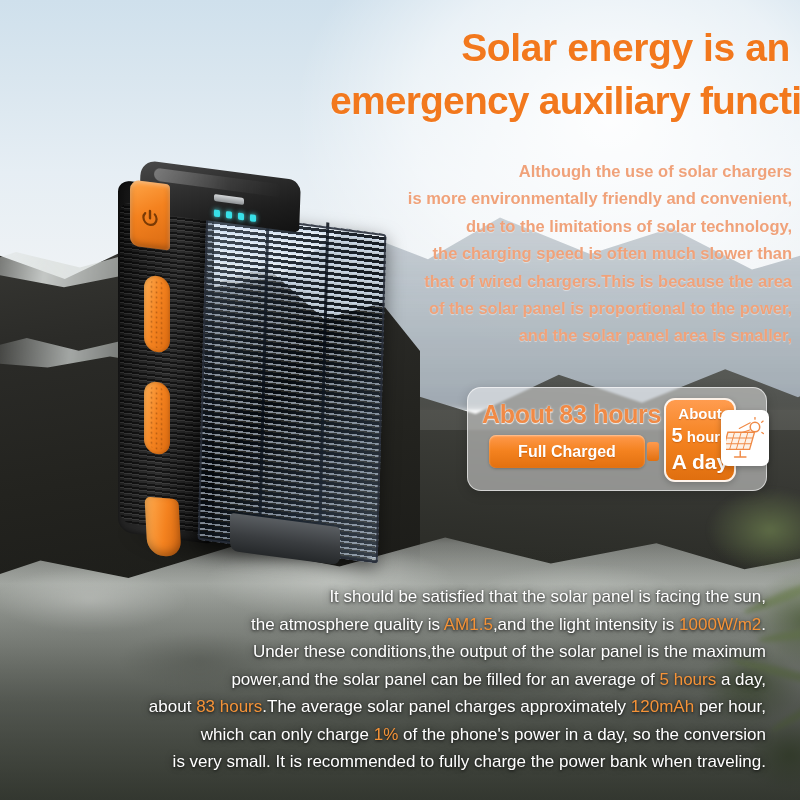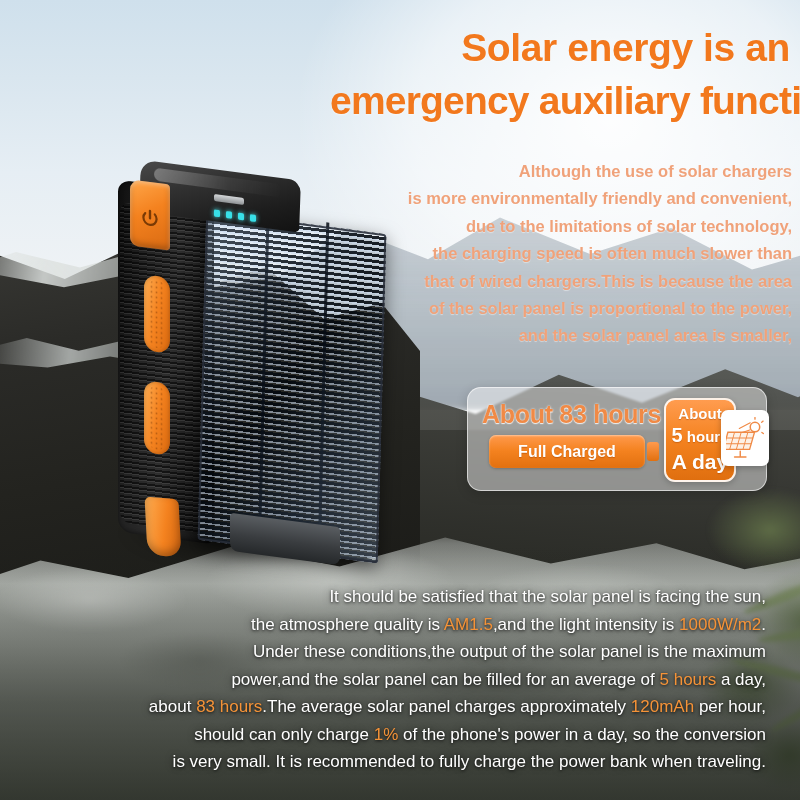--- a/index.html
+++ b/index.html
@@ -494,18 +494,18 @@
       <span>the atmosphere quality is </span><span class="hi">AM1.5</span><span>,and the light intensity is </span><span class="hi">1000W/m2</span><span>.</span>
     </span>
     <span class="pb-line">Under these conditions,the output of the solar panel is the maximum</span>
     <span class="pb-line">
       <span>power,and the solar panel can be filled for an average of </span><span class="hi">5 hours</span><span> a day,</span>
     </span>
     <span class="pb-line">
       <span>about </span><span class="hi">83 hours</span><span>.The average solar panel charges approximately </span><span class="hi">120mAh</span><span> per hour,</span>
     </span>
     <span class="pb-line">
-      <span>should can only charge </span><span class="hi">1%</span><span> of the phone's power in a day, so the conversion</span>
+      <span>which can only charge </span><span class="hi">1%</span><span> of the phone's power in a day, so the conversion</span>
     </span>
     <span class="pb-line">is very small. It is recommended to fully charge the power bank when traveling.</span>
   </div>
 
 </div>
 
 </body></html>

